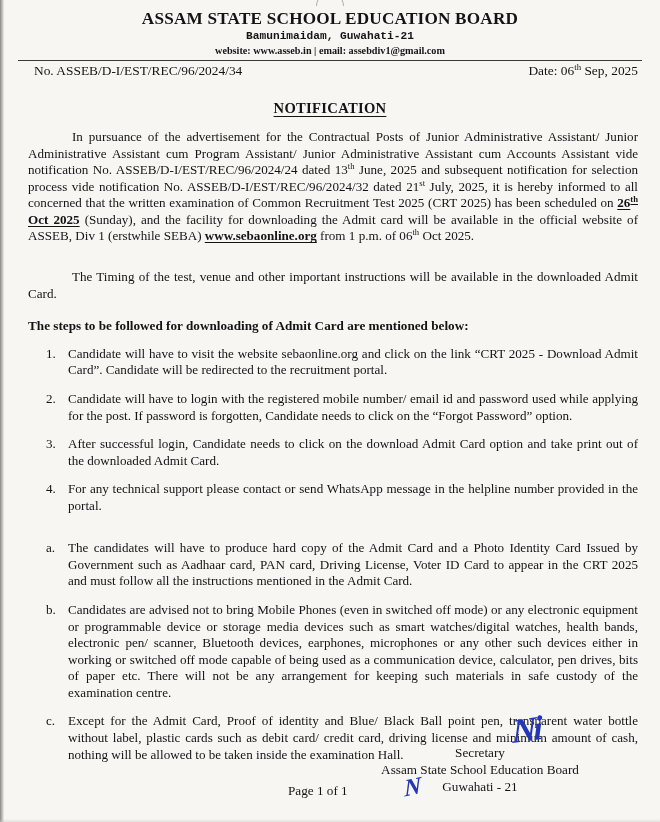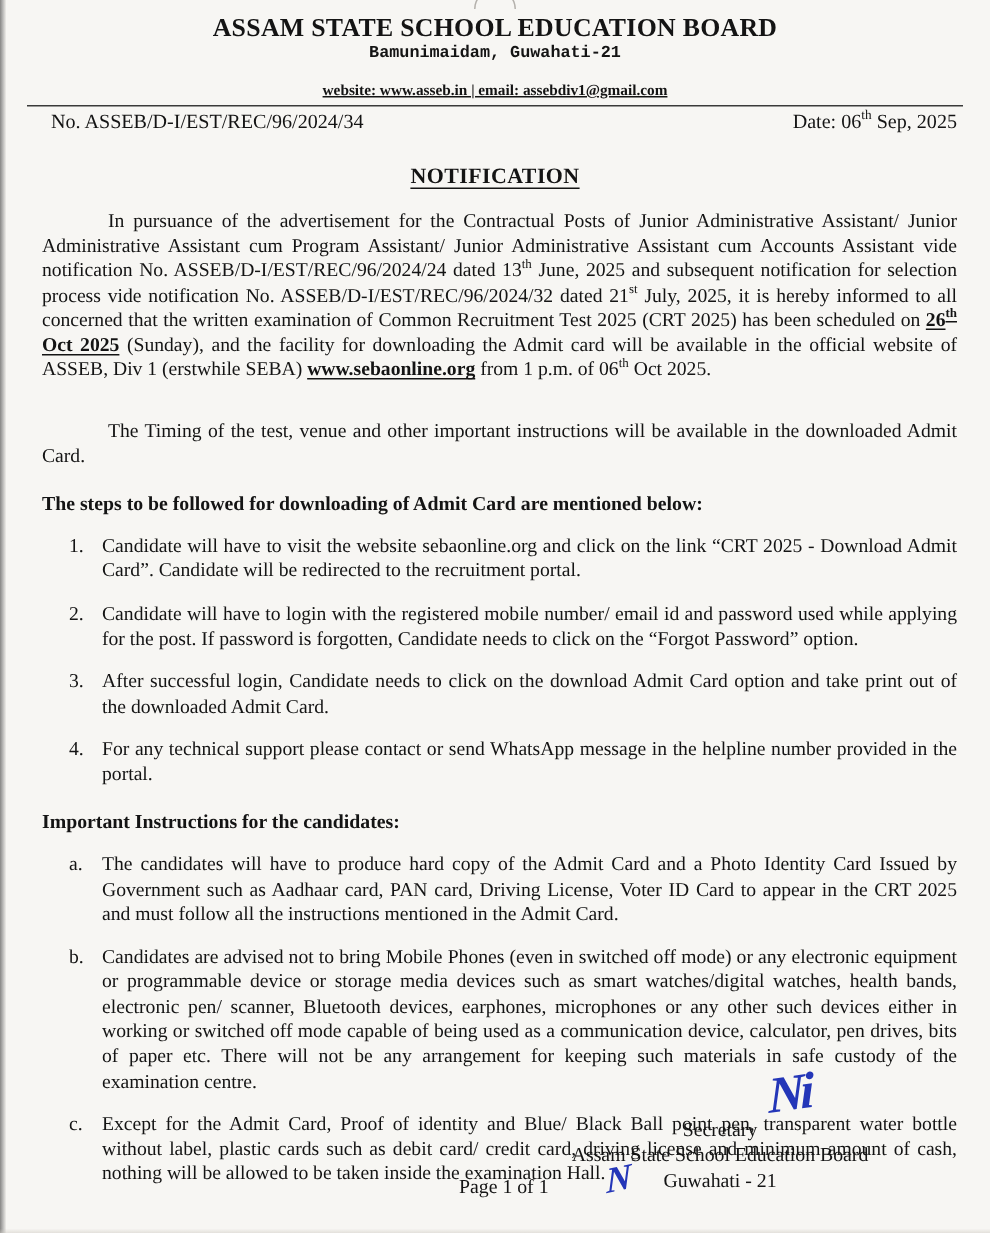--- a/index.html
+++ b/index.html
@@ -67,22 +67,21 @@
     font-size: 11.2px;
     line-height: 1.3;
     margin-top: 1px;
     font-family: Liberation Mono, monospace;
   }
   .org-contact {
     text-align: center;
     font-weight: bold;
     font-size: 10.2px;
     line-height: 1.3;
-    margin-top: 10px;
-    text-decoration: underline;
+    margin-top: 0;
   }
   .header-rule {
     height: 0;
     border-top: 1.6px solid #3a3a3a;
     margin: 3px 6px 0 6px;
   }
   .refline {
     display: flex;
     justify-content: space-between;
     align-items: baseline;
@@ -180,21 +179,21 @@
     font-size: 34px;
     color: #2436b8;
     transform: rotate(-8deg) skewX(-6deg);
     letter-spacing: -3px;
     font-style: italic;
     font-weight: 600;
   }
   .sign-lines { padding-top: 30px; }
   .page-num {
     position: absolute;
-    left: 306px;
+    left: 288px;
     top: 69px;
     font-size: 13.2px;
   }
   .initial-mark {
     position: absolute;
     left: 404px;
     top: 60px;
     font-family: "Liberation Serif", serif;
     font-size: 24px;
     color: #2436b8;
@@ -240,21 +239,20 @@
 
     <ol class="lst num">
       <li><span>Candidate will have to visit the website </span><span class="bold">sebaonline.org and click on the</span><span> link “</span><span class="bold">CRT 2025 - Download Admit Card</span><span>”. Candidate will be redirected to the recruitment portal.</span></li>
       <li>Candidate will have to login with the registered mobile number/ email id and password used while applying for the post. If password is forgotten, Candidate needs to click on the “Forgot Password” option.</li>
       <li>After successful login, Candidate needs to click on the download Admit Card option and take print out of the downloaded Admit Card.</li>
       <li>For any technical support please contact or send WhatsApp message in the helpline number provided in the portal.</li>
     </ol>
 
     <div class="spacer-14"></div>
 
-    <p class="section-head">Important Instructions for the candidates:</p>
 
     <ol class="lst alpha">
       <li>The candidates will have to produce hard copy of the Admit Card and a Photo Identity Card Issued by Government such as Aadhaar card, PAN card, Driving License, Voter ID Card to appear in the CRT 2025 and must follow all the instructions mentioned in the Admit Card.</li>
       <li>Candidates are advised not to bring Mobile Phones (even in switched off mode) or any electronic equipment or programmable device or storage media devices such as smart watches/digital watches, health bands, electronic pen/ scanner, Bluetooth devices, earphones, microphones or any other such devices either in working or switched off mode capable of being used as a communication device, calculator, pen drives, bits of paper etc. There will not be any arrangement for keeping such materials in safe custody of the examination centre.</li>
       <li>Except for the Admit Card, Proof of identity and Blue/ Black Ball point pen, transparent water bottle without label, plastic cards such as debit card/ credit card, driving license and minimum amount of cash, nothing will be allowed to be taken inside the examination Hall.</li>
     </ol>
 
   </div>
 </div>
 

